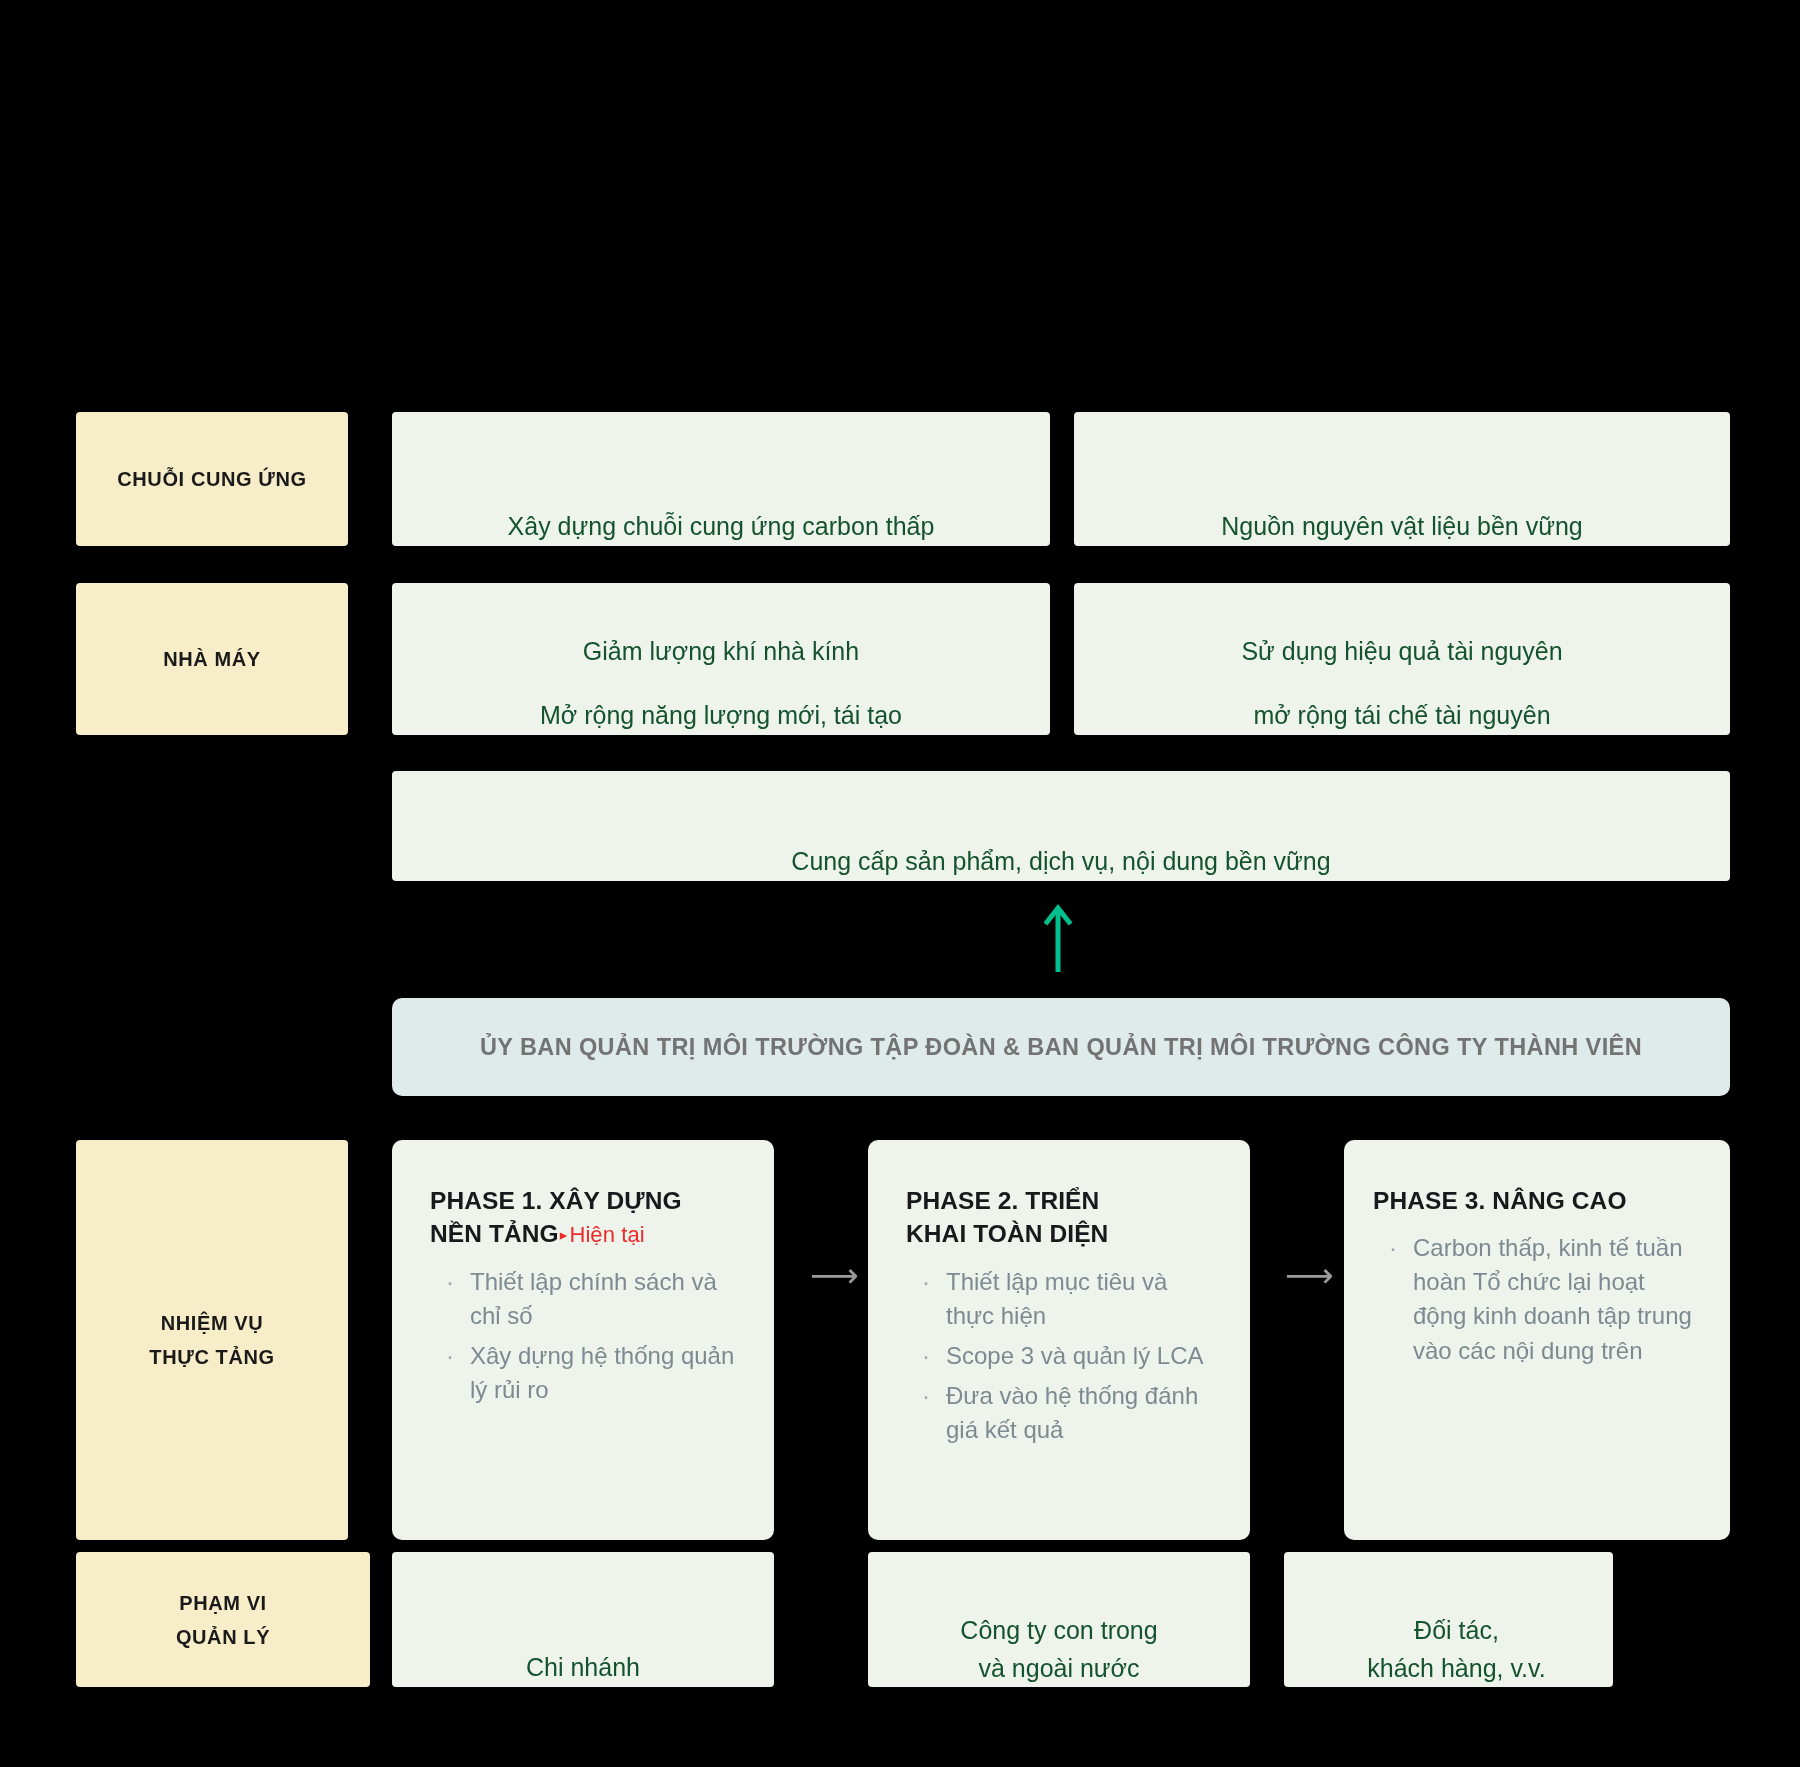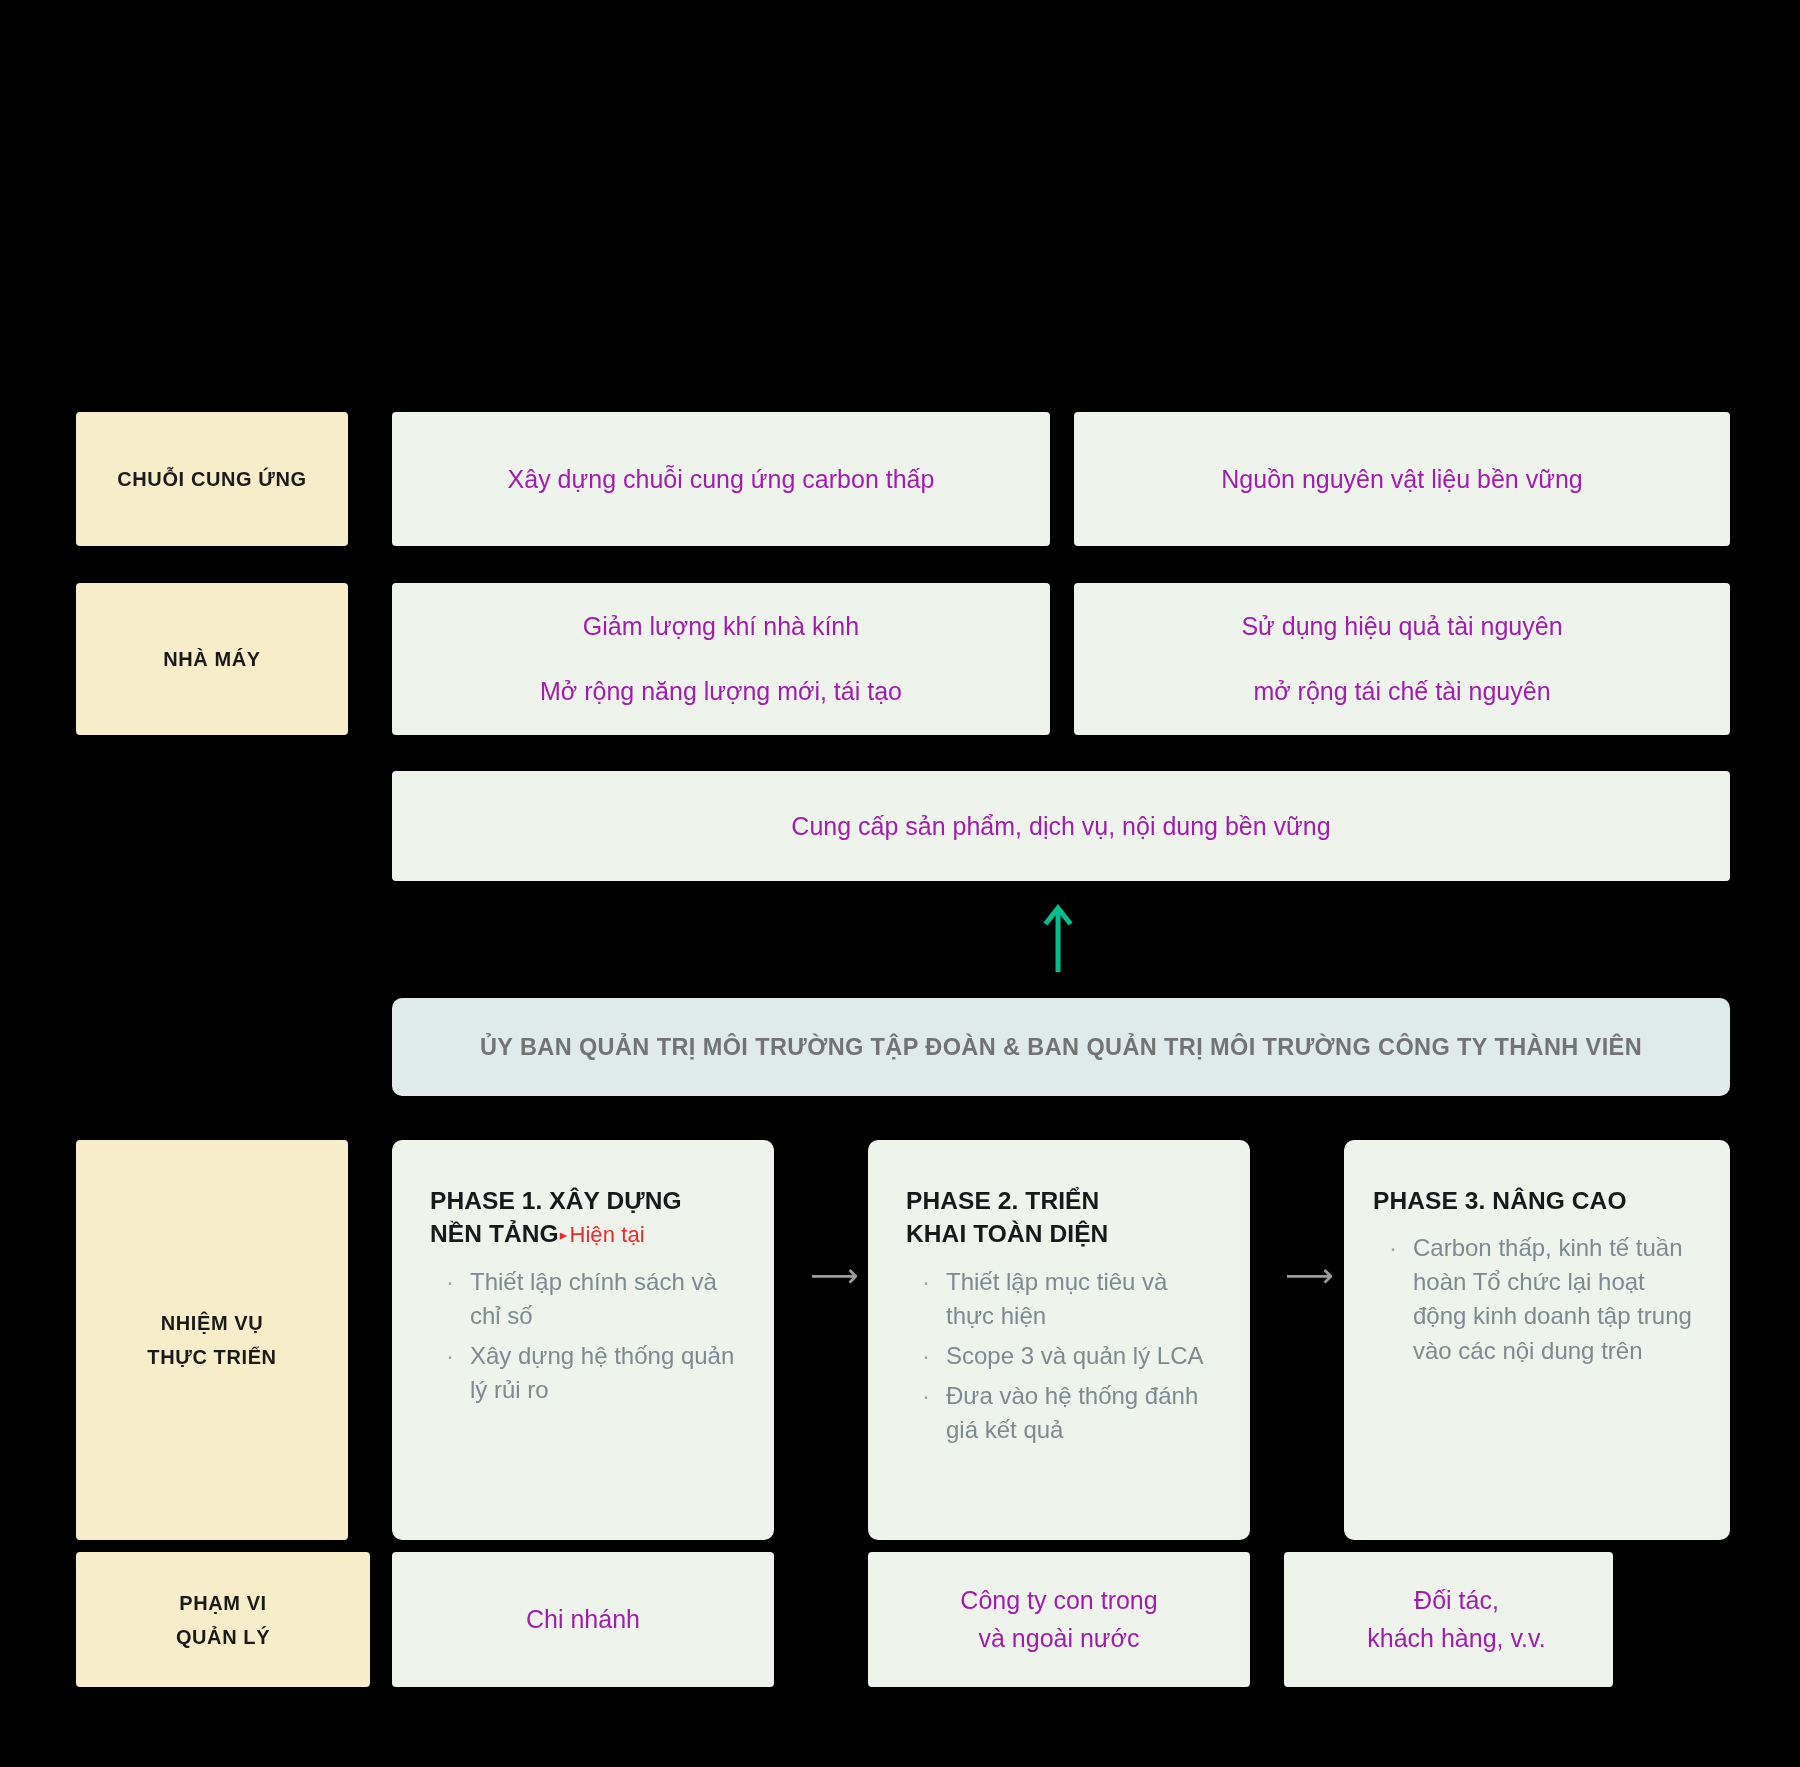--- a/index.html
+++ b/index.html
@@ -30,24 +30,25 @@
   .label-box {
     background: #f7edc8;
     color: #1a1a1a;
     font-weight: 700;
     font-size: 20px;
     letter-spacing: 0.6px;
     line-height: 1.45;
   }
   .content-box {
     background: #eef3ec;
-    color: #a21caf;
+    color: #14532d;
     font-size: 25px;
     line-height: 1.55;
     font-weight: 400;
+    justify-content: flex-end;
   }
   .content-box .line + .line { margin-top: 26px; }
 
   
   .banner {
     position: absolute;
     background: #dfeaea;
     border-radius: 10px;
     display: flex;
     align-items: center;
@@ -165,21 +166,21 @@
       <polyline points="7,22 18,8 29,22" fill="none" stroke="#00bf8f" stroke-width="5" stroke-linecap="square" stroke-linejoin="miter"></polyline>
     </svg>
   </div>
 
   <div class="banner" style="left:392px; top:998px; width:1338px; height:98px;">
     <span>ỦY BAN QUẢN TRỊ MÔI TRƯỜNG TẬP ĐOÀN &amp; BAN QUẢN TRỊ MÔI TRƯỜNG CÔNG TY THÀNH VIÊN</span>
   </div>
 
   <div class="box label-box" style="left:76px; top:1140px; width:272px; height:400px; line-height:1.7;">
     <span>NHIỆM VỤ</span>
-    <span>THỰC TRIỂN</span>
+    <span>THỰC TẢNG</span>
   </div>
 
   <div class="phase-box" style="left:392px; top:1140px; width:382px; height:400px;">
     <div class="phase-title">
       <span>PHASE 1. XÂY DỰNG</span><br>
       <span>NỀN TẢNG</span><span class="cur"><span class="tri">▸</span><span>Hiện tại</span></span>
     </div>
     <div class="bullets">
       <div class="bullet"><span class="dot">·</span><span>Thiết lập chính sách và chỉ số</span></div>
       <div class="bullet"><span class="dot">·</span><span>Xây dựng hệ thống quản lý rủi ro</span></div>

